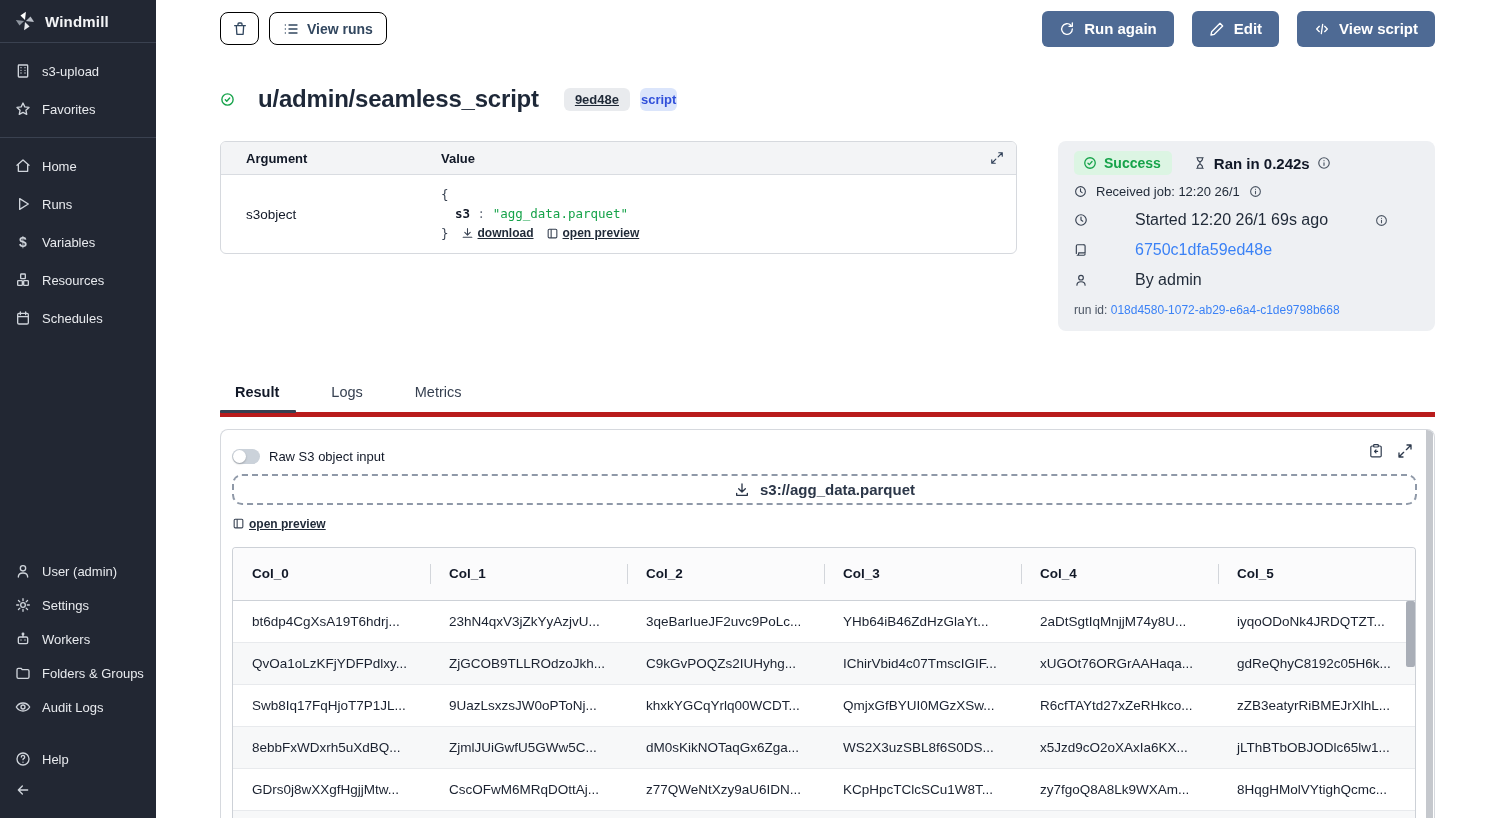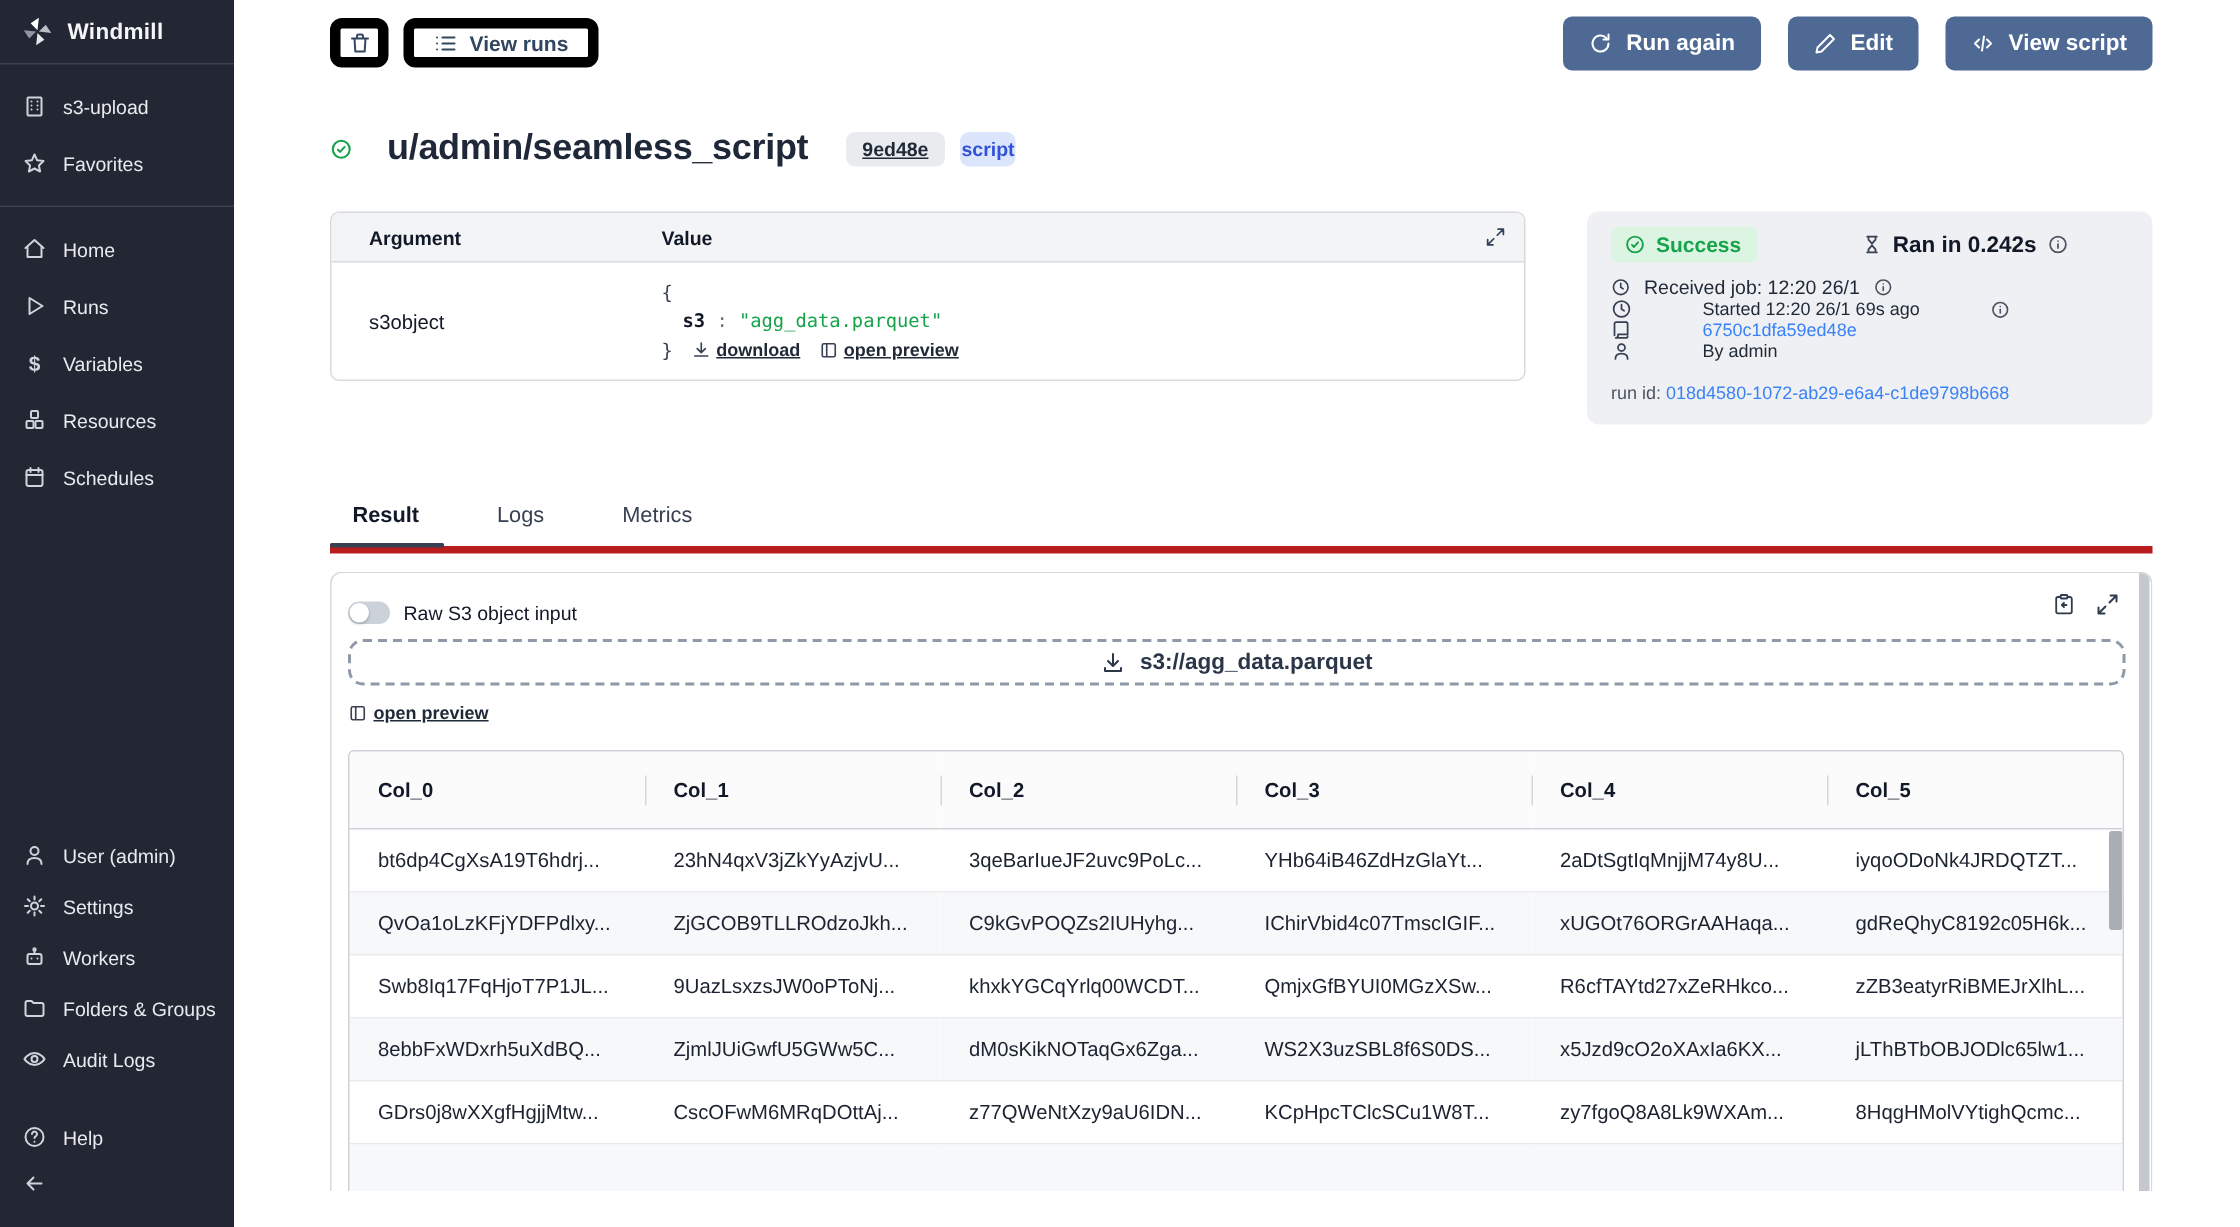--- a/index.html
+++ b/index.html
@@ -22,21 +22,21 @@
   .sb-spacer { flex:1 1 auto; }
   .sb-foot { padding-bottom:6px; }
   .collapse-row { padding:6px 15px 10px; }
 
   
   .main { margin-left:156px; height:818px; position:relative; }
   .content { padding:12px 58px 0 64px; }
 
   .toolbar { display:flex; align-items:center; height:33px; }
   .btn-outline { display:inline-flex; align-items:center; gap:8px; height:33px;
-    border:7px solid #000000; border-radius:8px; background:#fff; color:#32475f;
+    border:1px solid #000000; border-radius:8px; background:#fff; color:#32475f;
     font-size:14px; font-weight:700; padding:0 13px; cursor:pointer; }
   .btn-outline.icon-only { width:39px; justify-content:center; padding:0; }
   .btn-outline + .btn-outline { margin-left:10px; }
   .toolbar-right { margin-left:auto; display:flex; gap:18px; }
   .btn-solid { display:inline-flex; align-items:center; gap:9px; height:36px;
     background:#4e6a94; border:none; border-radius:6px; color:#fff;
     font-size:15px; font-weight:700; padding:0 17px; cursor:pointer; }
   .btn-solid svg { color:#fff; }
   .i16 { width:16px; height:16px; }
   .i14 { width:14px; height:14px; }
@@ -68,28 +68,28 @@
   .json .str { color:#16a34a; }
   .json-indent { padding-left:14px; }
   .mini-link { display:inline-flex; align-items:center; gap:4px; font-size:12px; font-weight:700;
     color:#1f2937; text-decoration:underline; cursor:pointer;
     font-family:"Liberation Sans", sans-serif; }
   .mini-link svg { color:#374151; }
   .close-row { display:flex; align-items:center; gap:12px; }
 
   
   .status-card { width:377px; background:#eef0f3; border-radius:8px; padding:10px 16px 14px; }
-  .st-line1 { display:flex; align-items:center;gap:48px; }
+  .st-line1 { display:flex; align-items:center; }
   .badge-success { display:inline-flex; align-items:center; gap:7px; background:#dcf5e3;
     color:#16a34a; font-size:14px; font-weight:600; border-radius:5px; padding:4px 11px 4px 9px; }
   .ran-in { display:flex; align-items:center; gap:7px; margin-left:21px; font-size:15px;
     font-weight:600; color:#111827; }
   .st-line { display:flex; align-items:center; gap:9px; color:#1f2937; }
   .st-line.sm { font-size:13px; margin-top:9px; }
-  .st-line.lg { font-size:12px; margin-top:0;gap:47px; }
+  .st-line.lg { font-size:16px; margin-top:12px;gap:47px; }
   .st-icon { color:#374151; display:inline-flex; }
   .info-i { color:#4b5563; display:inline-flex; }
   .link-blue { color:#3b82f6; cursor:pointer; text-decoration:none; }
   .runid-line { margin-top:14px; font-size:12px; color:#4b5563; }
   .runid-line a { color:#3b82f6; text-decoration:none; cursor:pointer; }
 
   
   .tabs { display:flex; margin-top:53px; border-bottom:5px solid #b91c1c; }
   .tab { position:relative; padding:0 17px 12px 15px; font-size:14.5px; color:#374151;
     font-weight:500; cursor:pointer; margin-right:20px; }

